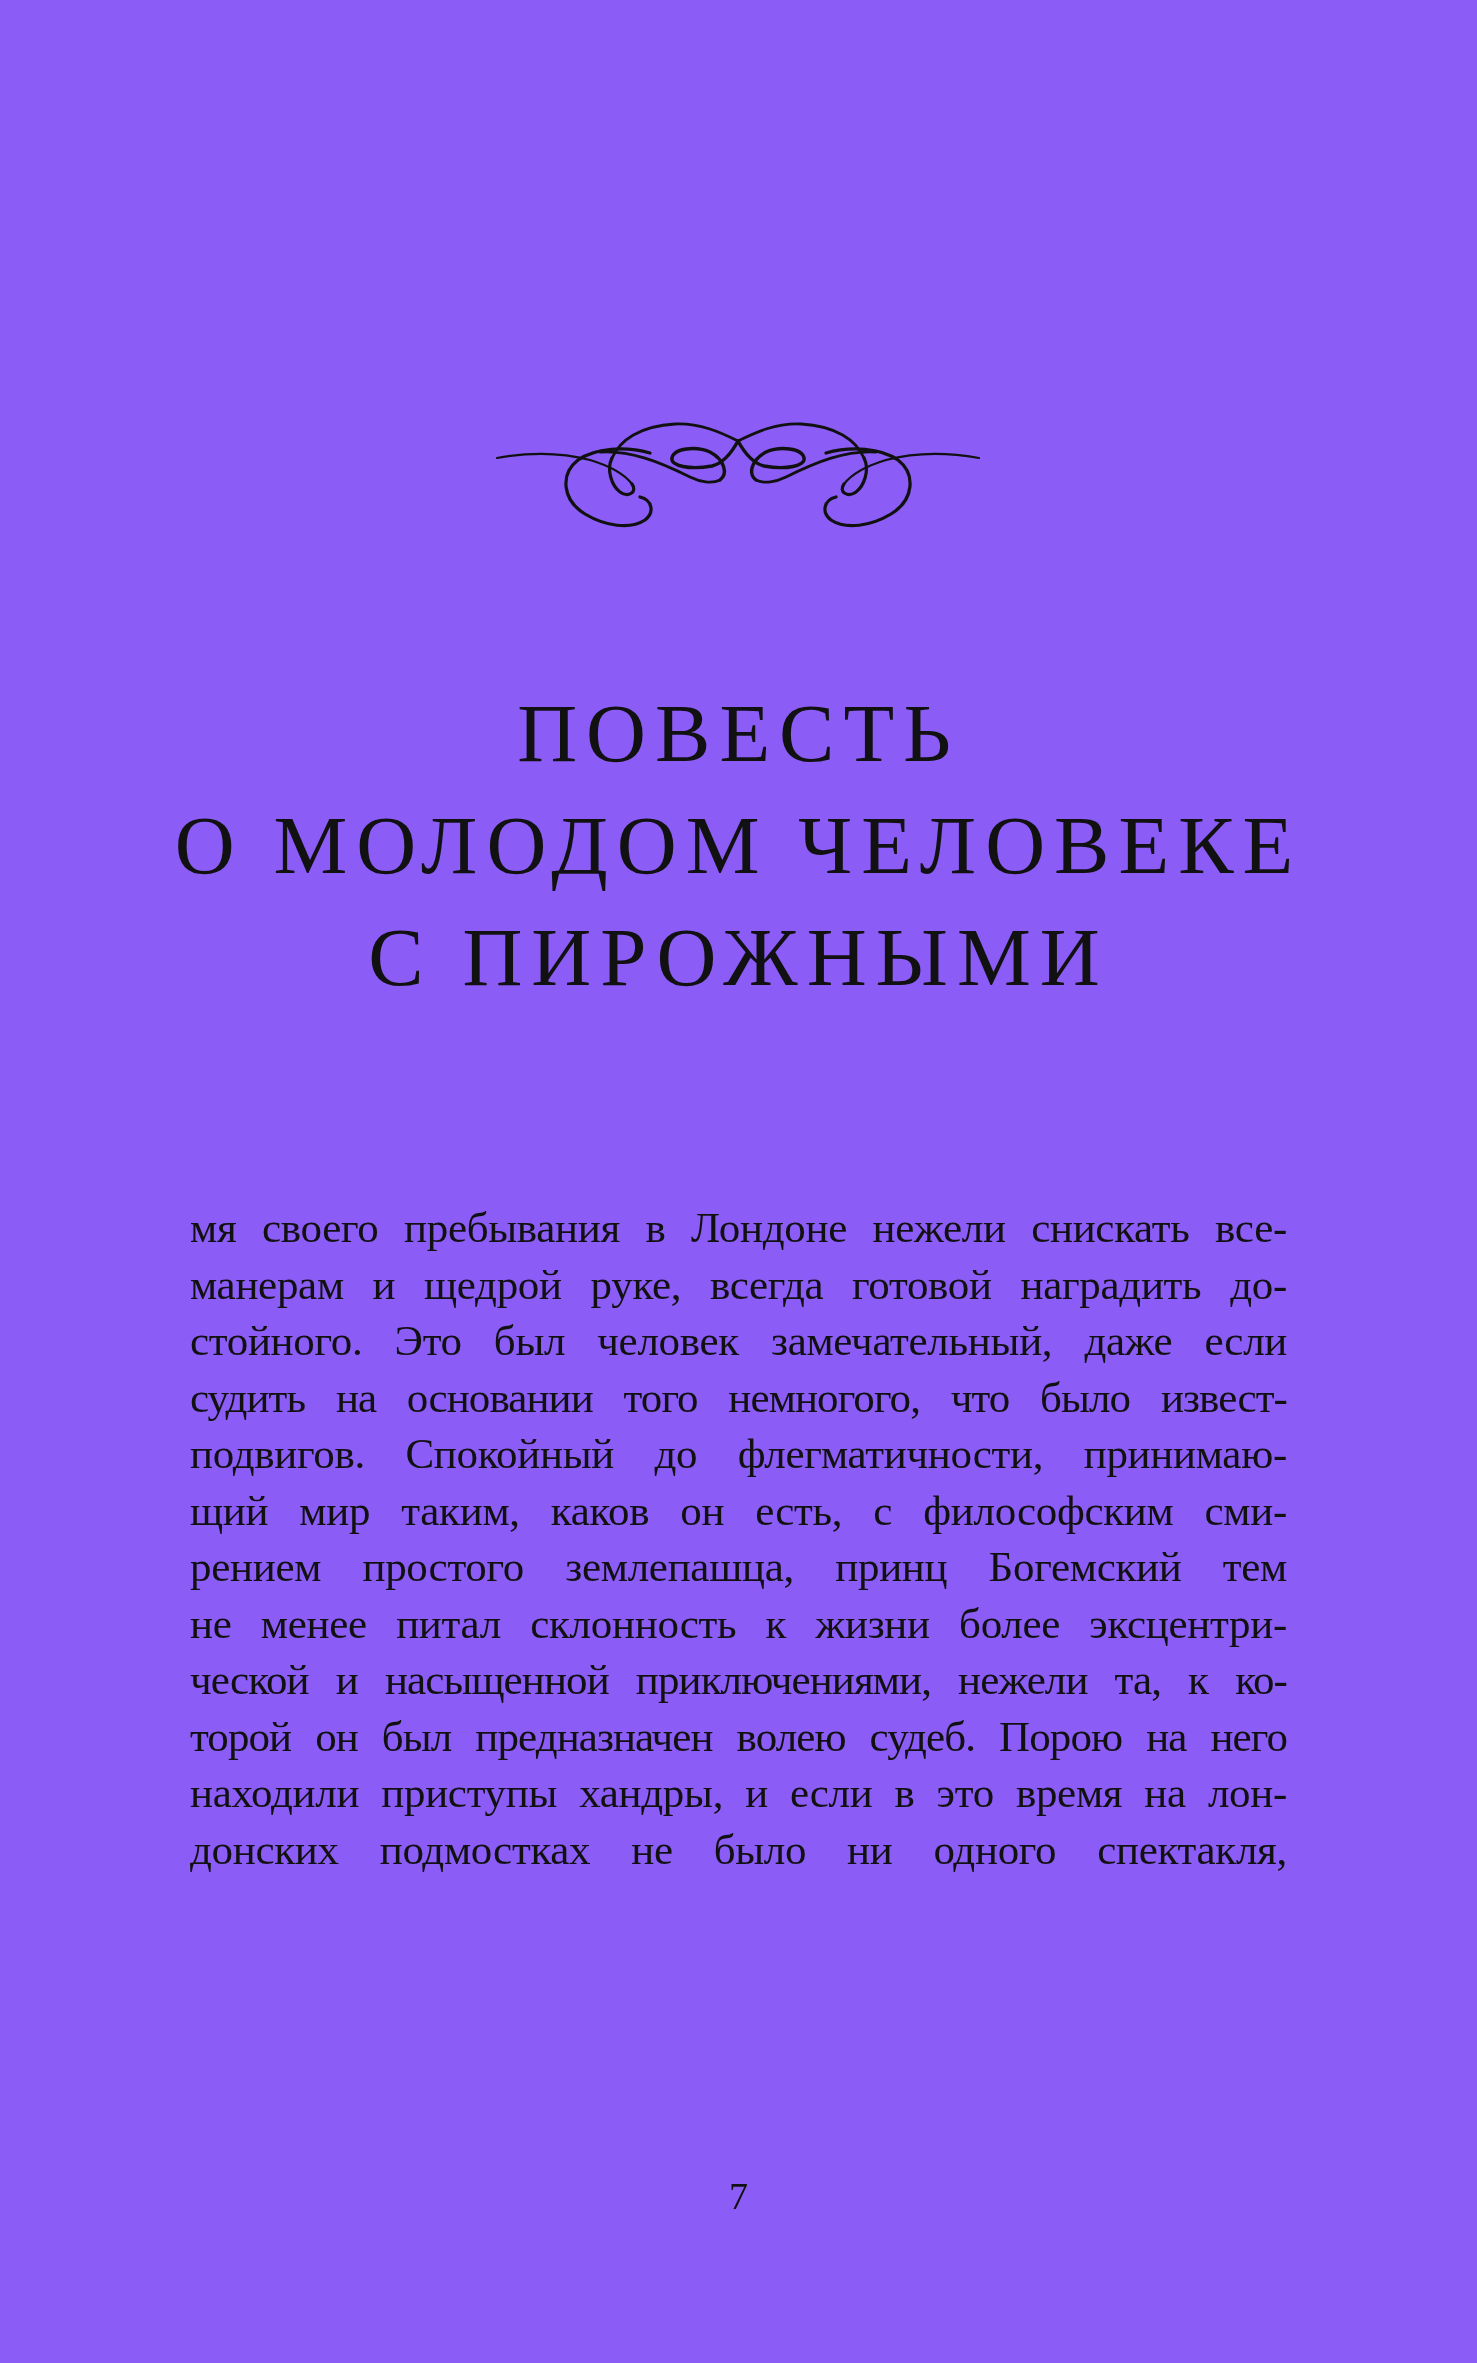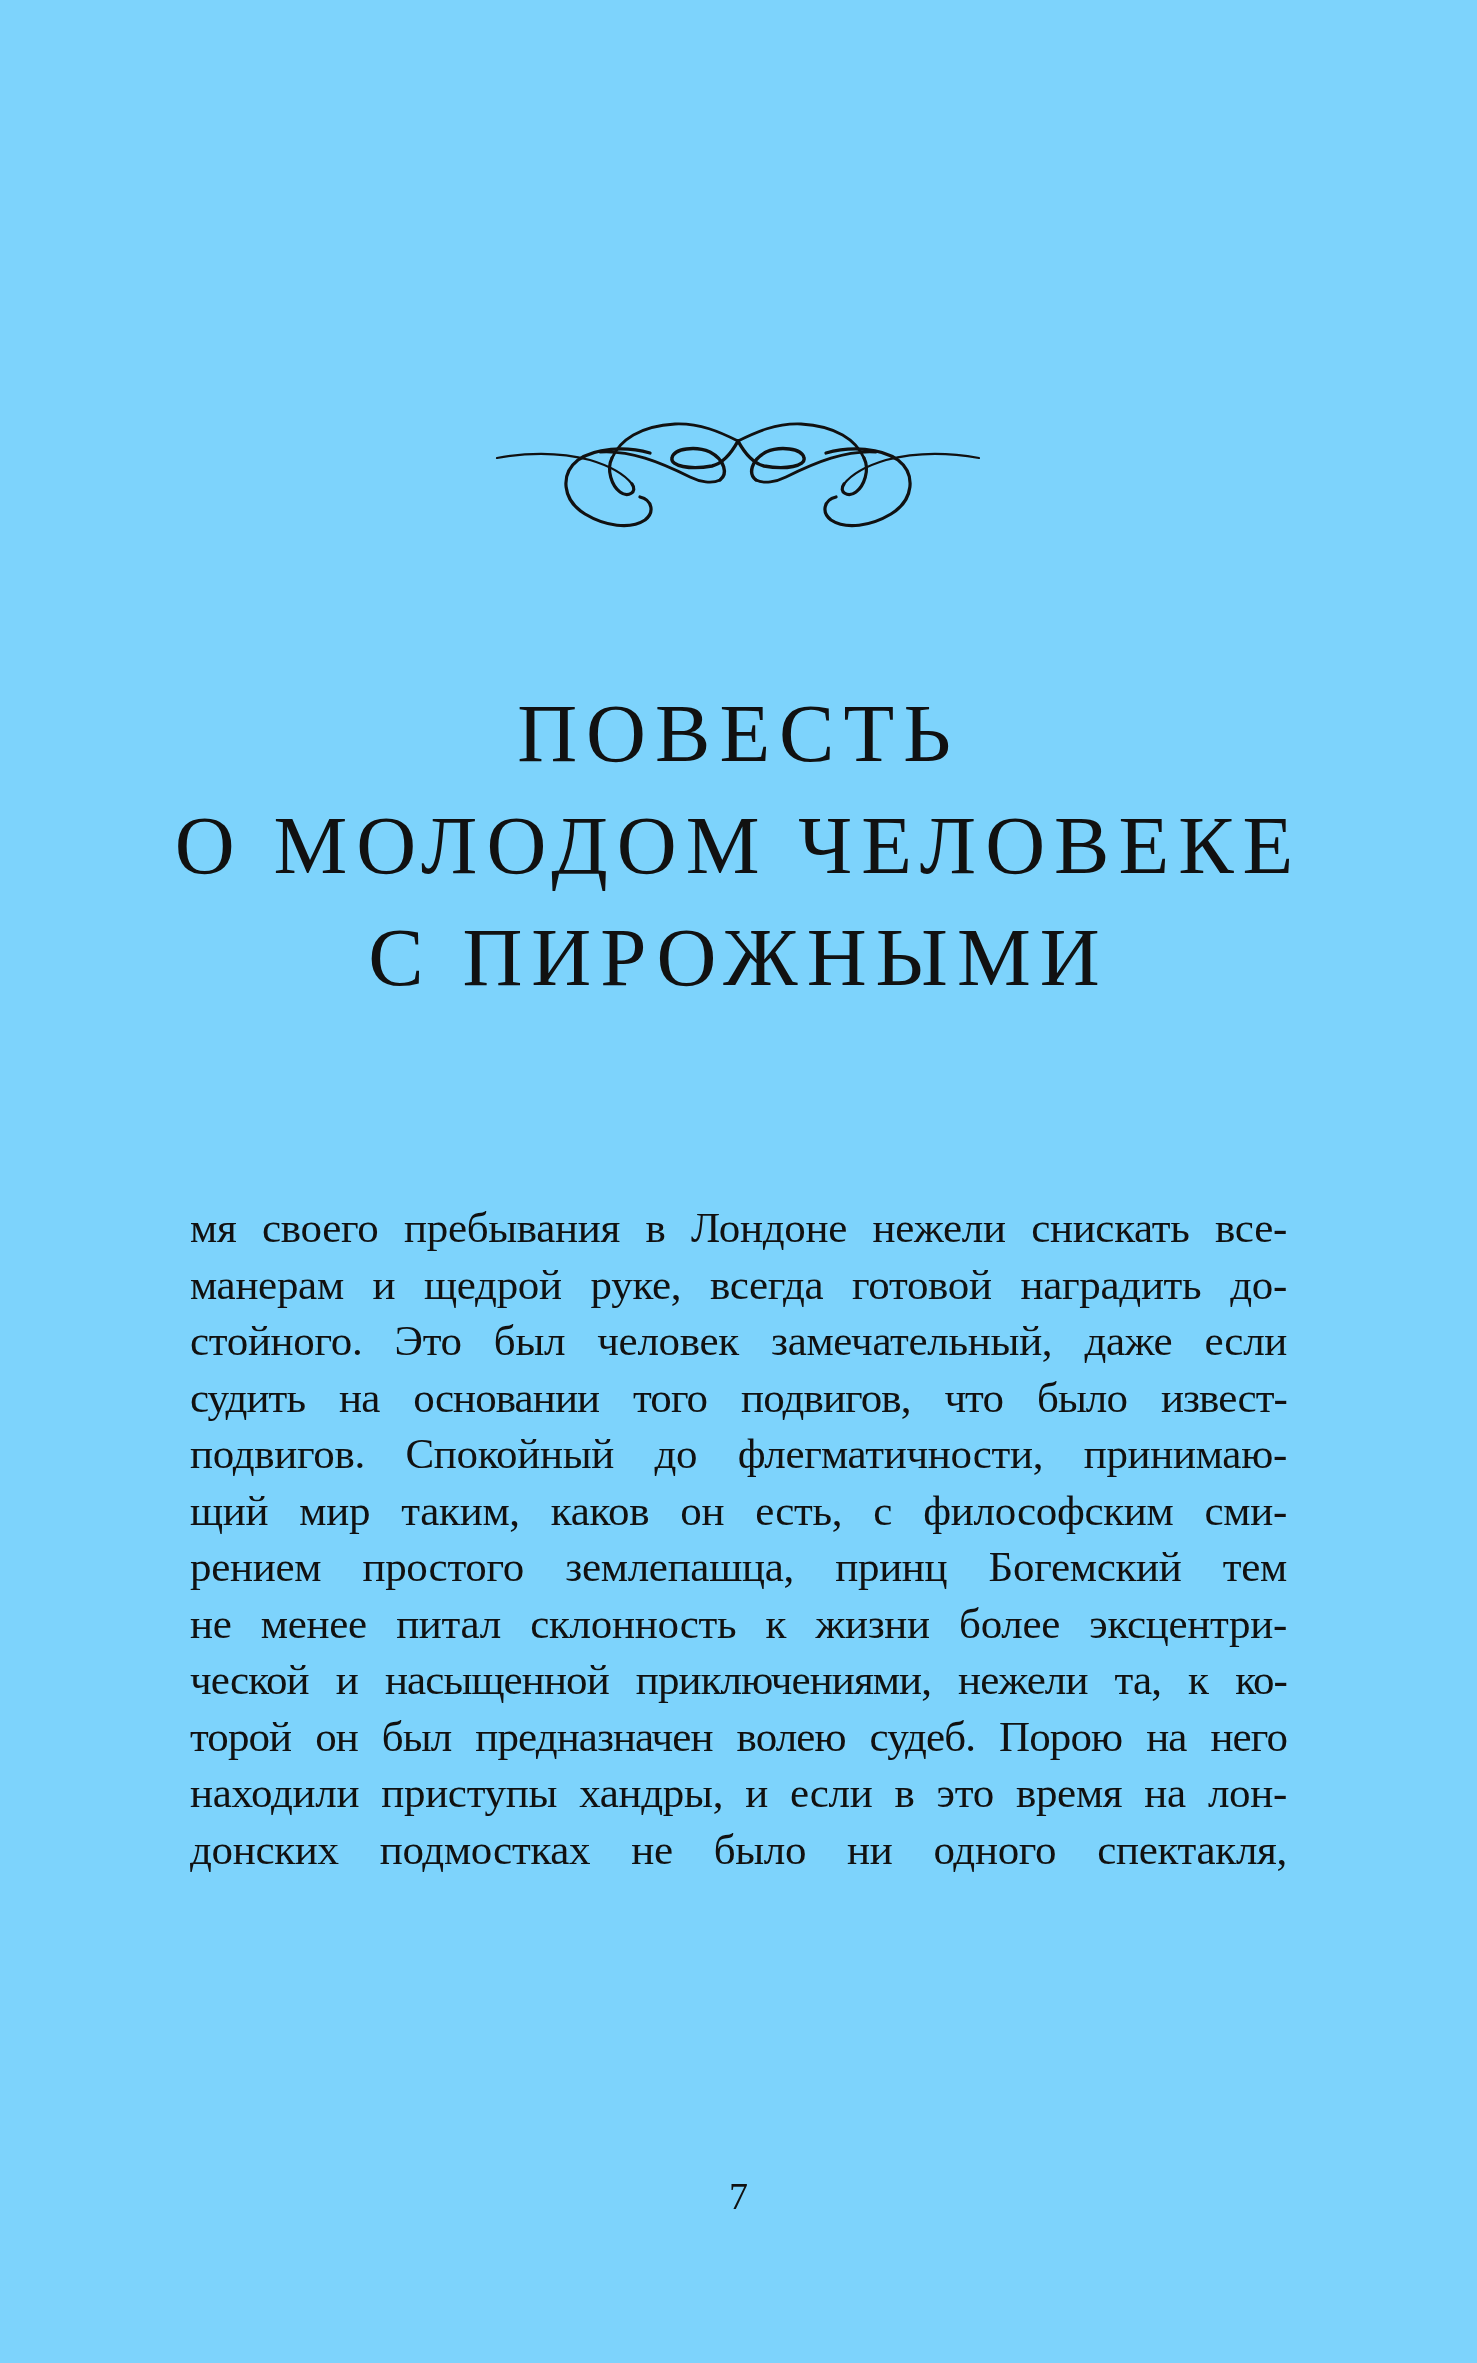--- a/index.html
+++ b/index.html
@@ -13,21 +13,21 @@
       position: relative;
       overflow: hidden;
       color: #111111;
       font-family: "Liberation Serif", "DejaVu Serif", serif;
     }
     .page {
       position: absolute;
       left: 0; top: 0;
       width: 1477px;
       height: 2363px;
-      background: #7dd3fc;
+      background: #8b5cf6;
     }
     .ornament {
       position: absolute;
       left: 490px;
       top: 405px;
       width: 500px;
       height: 140px;
     }
     .ornament svg {
       width: 500px;
@@ -119,21 +119,21 @@
   <h1 class="title">
     <span class="title-line l1">ПОВЕСТЬ</span>
     <span class="title-line l2">О МОЛОДОМ ЧЕЛОВЕКЕ</span>
     <span class="title-line l3">С ПИРОЖНЫМИ</span>
   </h1>
 
   <div class="body-text">
     <span class="body-line">мя своего пребывания в Лондоне нежели снискать все-</span>
     <span class="body-line">манерам и щедрой руке, всегда готовой наградить до-</span>
     <span class="body-line">стойного. Это был человек замечательный, даже если</span>
-    <span class="body-line condensed">судить на основании того подвигов, что было извест-</span>
+    <span class="body-line condensed">судить на основании того немногого, что было извест-</span>
     <span class="body-line">подвигов. Спокойный до флегматичности, принимаю-</span>
     <span class="body-line">щий мир таким, каков он есть, с философским сми-</span>
     <span class="body-line">рением простого землепашца, принц Богемский тем</span>
     <span class="body-line">не менее питал склонность к жизни более эксцентри-</span>
     <span class="body-line condensed">ческой и насыщенной приключениями, нежели та, к ко-</span>
     <span class="body-line condensed">торой он был предназначен волею судеб. Порою на него</span>
     <span class="body-line">находили приступы хандры, и если в это время на лон-</span>
     <span class="body-line">донских подмостках не было ни одного спектакля,</span>
   </div>
 

